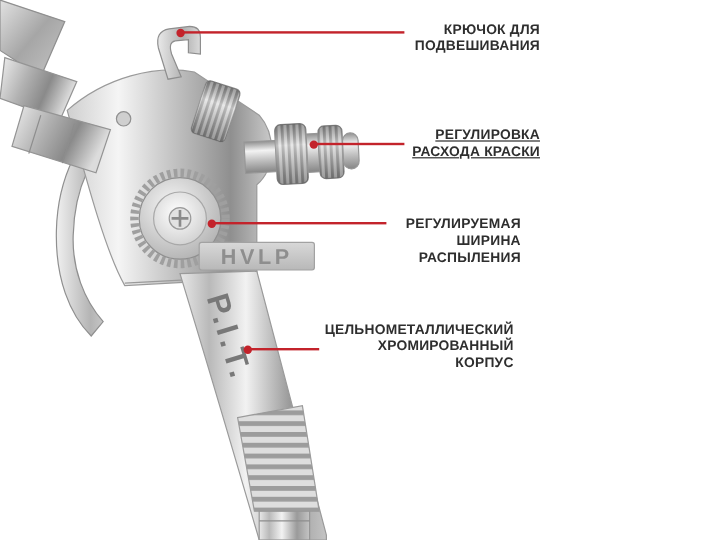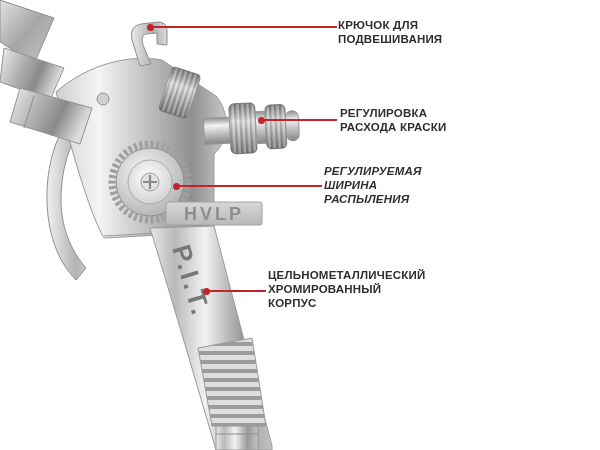--- a/index.html
+++ b/index.html
@@ -4,21 +4,21 @@
 <style>
   * { margin:0; padding:0; box-sizing:border-box; }
   html,body { background:#ffffff; }
   body { font-family:"Liberation Sans", sans-serif; }
   .stage { position:relative; width:600px; height:450px; background:#ffffff; overflow:hidden; }
   .gun-svg { position:absolute; left:0; top:0; display:block; }
   .callout-dot { position:absolute; width:7px; height:7px; border-radius:50%; background:var(--accent,#c3232b); }
   .callout-line { position:absolute; height:2px; background:var(--accent,#c3232b); }
   .callout-label {
     position:absolute; font-size:11.5px; line-height:14px; font-weight:bold;
-    color:#2e2e2e; text-align:left; white-space:pre-line; letter-spacing:.2px;
+    color:#2e2e2e; text-align:right; white-space:pre-line; letter-spacing:.2px;
     text-transform:uppercase;
   }
   svg text { font-family:"Liberation Sans", sans-serif; }
 </style>
 </head>
 <body>
 
 <div class="stage">
 
   <svg class="gun-svg" width="600" height="450" viewBox="0 0 600 450">
@@ -154,28 +154,28 @@
   <div>
     <span class="callout-dot" style="left:146.5px; top:23.5px;"></span>
     <span class="callout-line" style="left:150px; top:26px; width:187px;"></span>
     <div class="callout-label" style="left:338px; top:18px; width:112px;">КРЮЧОК ДЛЯ
 ПОДВЕШИВАНИЯ</div>
   </div>
 
   <div>
     <span class="callout-dot" style="left:257.5px; top:116.5px;"></span>
     <span class="callout-line" style="left:261px; top:119px; width:76px;"></span>
-    <div class="callout-label" style="left:340px; top:106px; width:110px;">РЕГУЛИРОВКА
+    <div class="callout-label" style="left:340px; top:106px; width:110px;text-decoration:underline;">РЕГУЛИРОВКА
 РАСХОДА КРАСКИ</div>
   </div>
 
   <div>
     <span class="callout-dot" style="left:172.5px; top:182.5px;"></span>
     <span class="callout-line" style="left:176px; top:185px; width:146px;"></span>
-    <div class="callout-label" style="left:324px; top:164px; width:110px;font-style:italic;">РЕГУЛИРУЕМАЯ
+    <div class="callout-label" style="left:324px; top:180px; width:110px;">РЕГУЛИРУЕМАЯ
 ШИРИНА
 РАСПЫЛЕНИЯ</div>
   </div>
 
   <div>
     <span class="callout-dot" style="left:202.5px; top:287.5px;"></span>
     <span class="callout-line" style="left:206px; top:290px; width:60px;"></span>
     <div class="callout-label" style="left:268px; top:268px; width:160px;">ЦЕЛЬНОМЕТАЛЛИЧЕСКИЙ
 ХРОМИРОВАННЫЙ
 КОРПУС</div>

